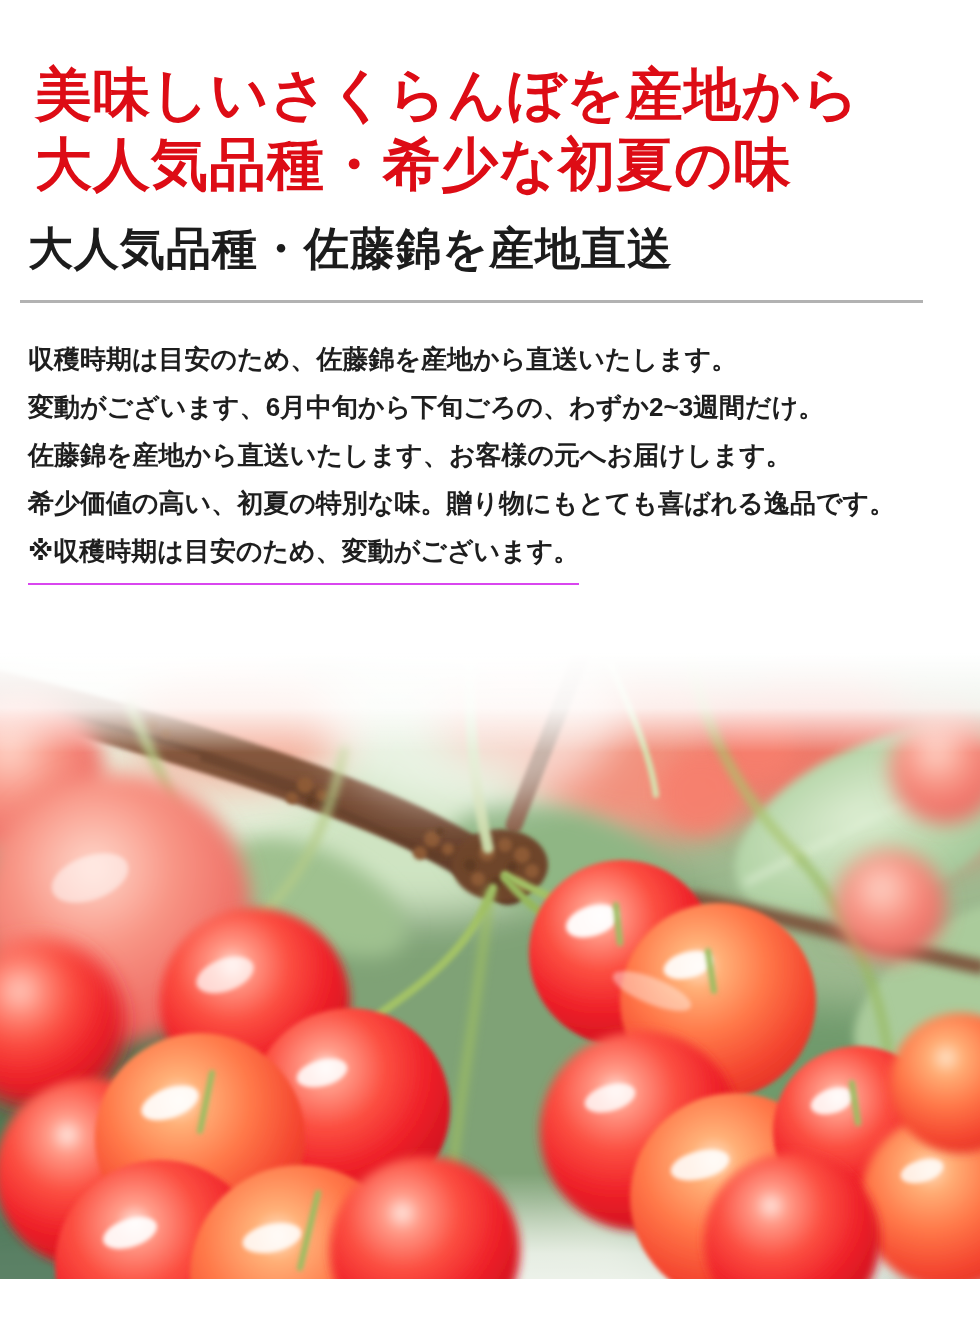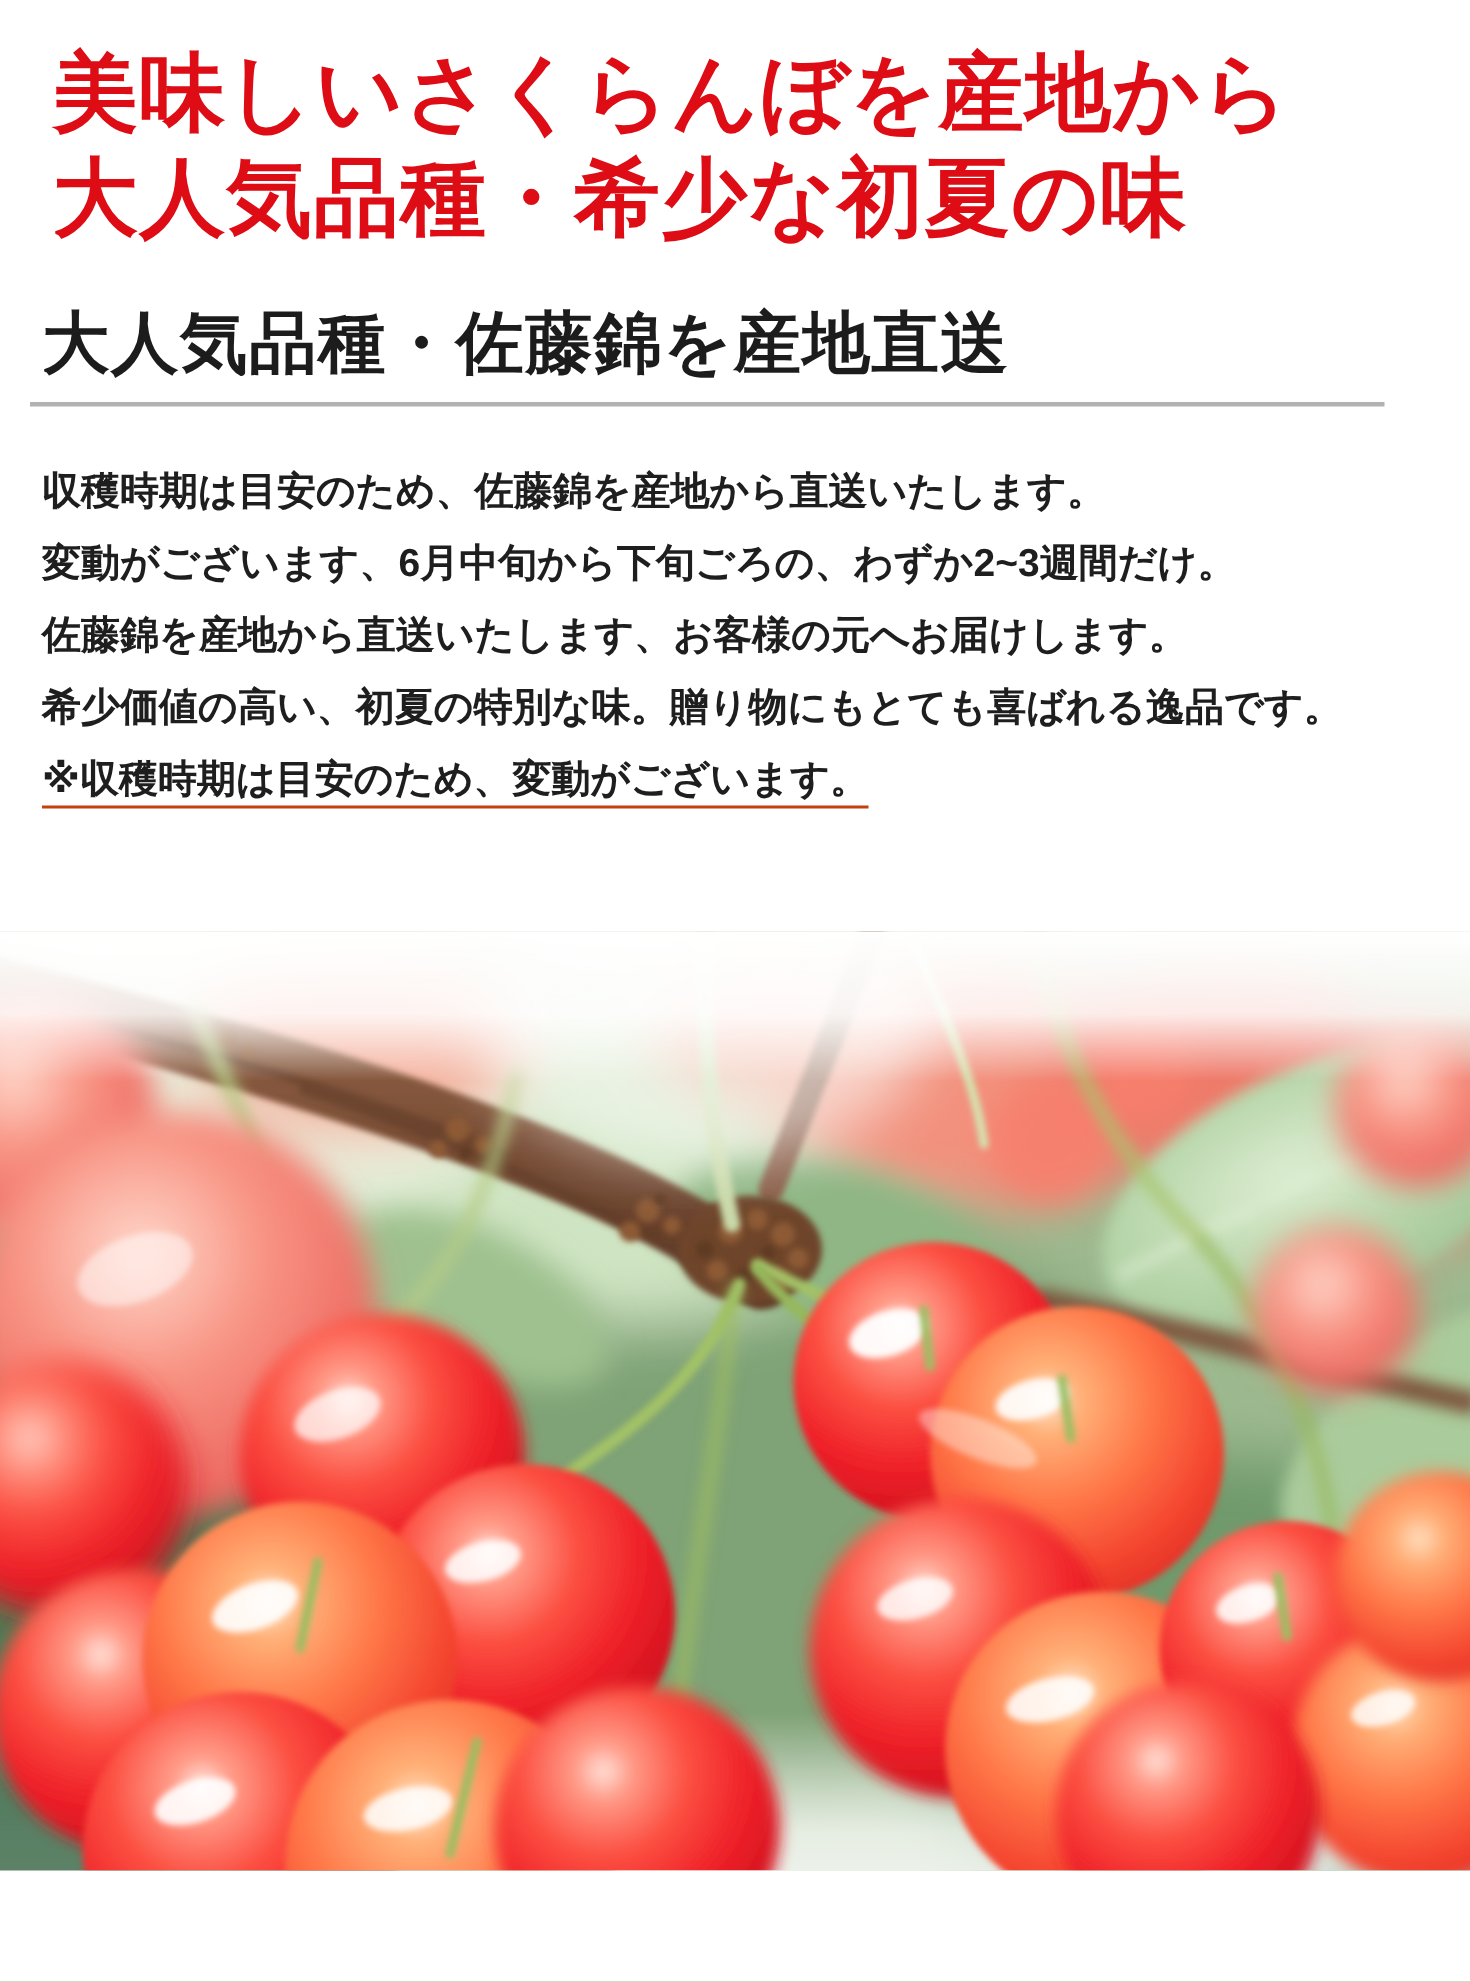--- a/index.html
+++ b/index.html
@@ -1,46 +1,47 @@
 <!DOCTYPE html>
 <html lang="ja"><head>
 <meta charset="utf-8">
 <style>
   html,body { margin:0; padding:0; background:#ffffff; }
   .page {
     position:relative; width:980px; height:1247px;
     background:#ffffff; overflow:hidden;
     font-family:"Liberation Sans","DejaVu Sans",sans-serif;
+    margin-top:32px;
   }
   
   .main-heading {
     position:absolute; top:28px; left:35px; margin:0;
     font-family:"Liberation Serif","DejaVu Serif",serif;
     font-weight:700; font-size:57px; line-height:70px;
     color:#dd0c15; letter-spacing:1px; white-space:nowrap;
   }
   .main-heading .line { display:block; }
   .sub-heading {
-    position:absolute; top:198px; left:28px; margin:0;
+    position:absolute; top:186px; left:28px; margin:0;
     font-family:"Liberation Serif","DejaVu Serif",serif;
     font-weight:700; font-size:45px; line-height:62px;
     color:#1c1c1c; letter-spacing:1px; white-space:nowrap;
   }
   .divider {
     position:absolute; top:268px; left:20px; width:903px; height:3px;
     background:#b2b2b2; border:none; margin:0;
   }
   
   .body-text { position:absolute; top:303px; left:28px; width:935px; }
   .body-text p {
     margin:0; font-size:26px; line-height:48px; font-weight:700;
     color:#1e1e1e; letter-spacing:0px; white-space:nowrap;
   }
   .body-text p span.u {
-    border-bottom:2px solid #c2410c; padding-bottom:3px;
+    border-bottom:2px solid #d946ef; padding-bottom:17px;
   }
   
   .photo {
     position:absolute; top:621px; left:0; width:980px; height:700px;
     margin:0; overflow:hidden;
   }
   .photo svg { display:block; }
 </style>
 </head>
 <body>

